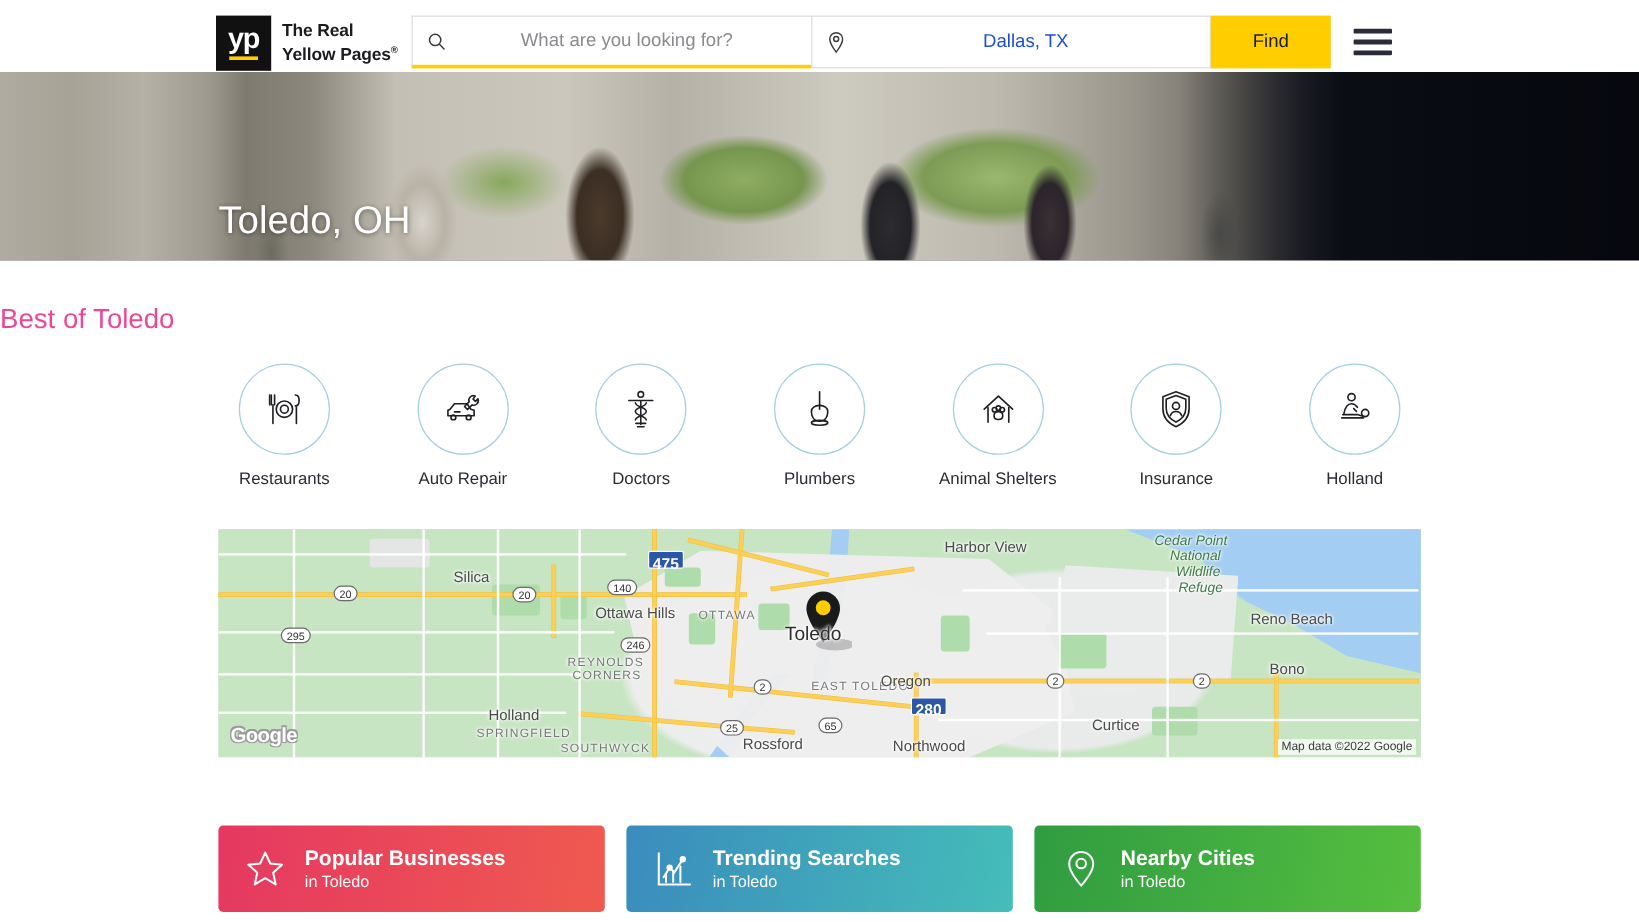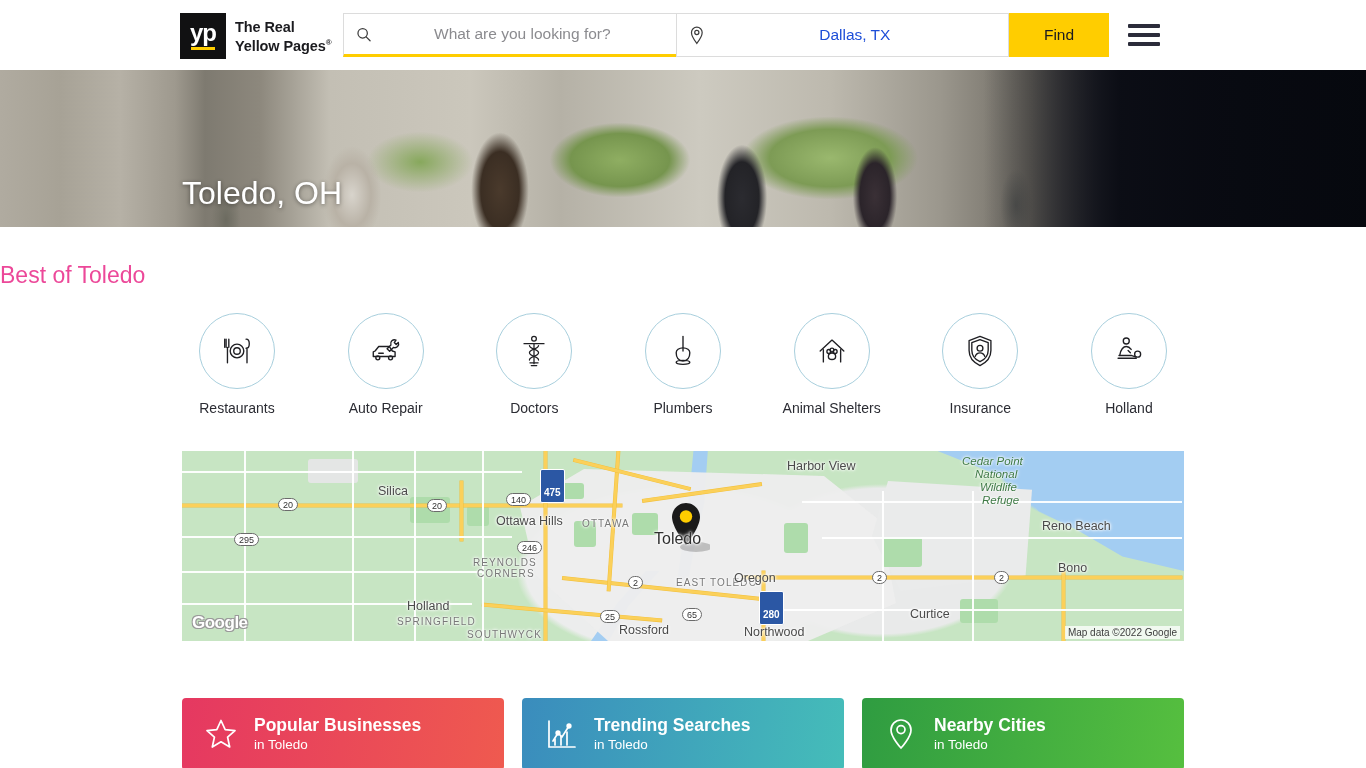--- a/index.html
+++ b/index.html
@@ -7,21 +7,21 @@
     width: 1366px; height: 768px;
     overflow: hidden;
     background: #ffffff;
     font-family: "Liberation Sans", sans-serif;
     color: #2b2c33;
   }
 
   
   .header {
     position: relative;
-    height: 70px;
+    height: 60px;
     background: #ffffff;
     display: flex;
     align-items: center;
     z-index: 20;
   }
   .logo-wrap {
     position: absolute; left: 180px; top: 13px;
     display: flex; align-items: center; gap: 9px;
   }
   .logo-mark {
@@ -219,22 +219,22 @@
     border-radius: 8px;
     font-size: 9px; color: #333;
     padding: 0 4px; line-height: 12px; height: 13px;
     font-family: "Liberation Sans", sans-serif;
   }
   .shield-i {
     position: absolute;
     background: #2b57a4;
     border: 1.2px solid #ffffff;
     color: #ffffff;
-    font-size: 10px; font-weight: bold;
-    padding: 16px 3px; line-height: 13px; height: 15px;
+    font-size: 13px; font-weight: bold;
+    padding: 3px 3px; line-height: 13px; height: 15px;
     border-radius: 2px;
     font-family: "Liberation Sans", sans-serif;
   }
   .mlabel {
     position: absolute;
     font-size: 12.5px; color: #4a4a4a;
     white-space: nowrap;
     font-family: "Liberation Sans", sans-serif;
     text-shadow: 0 0 2px #fff, 0 0 3px #fff, 0 0 4px #fff;
   }

